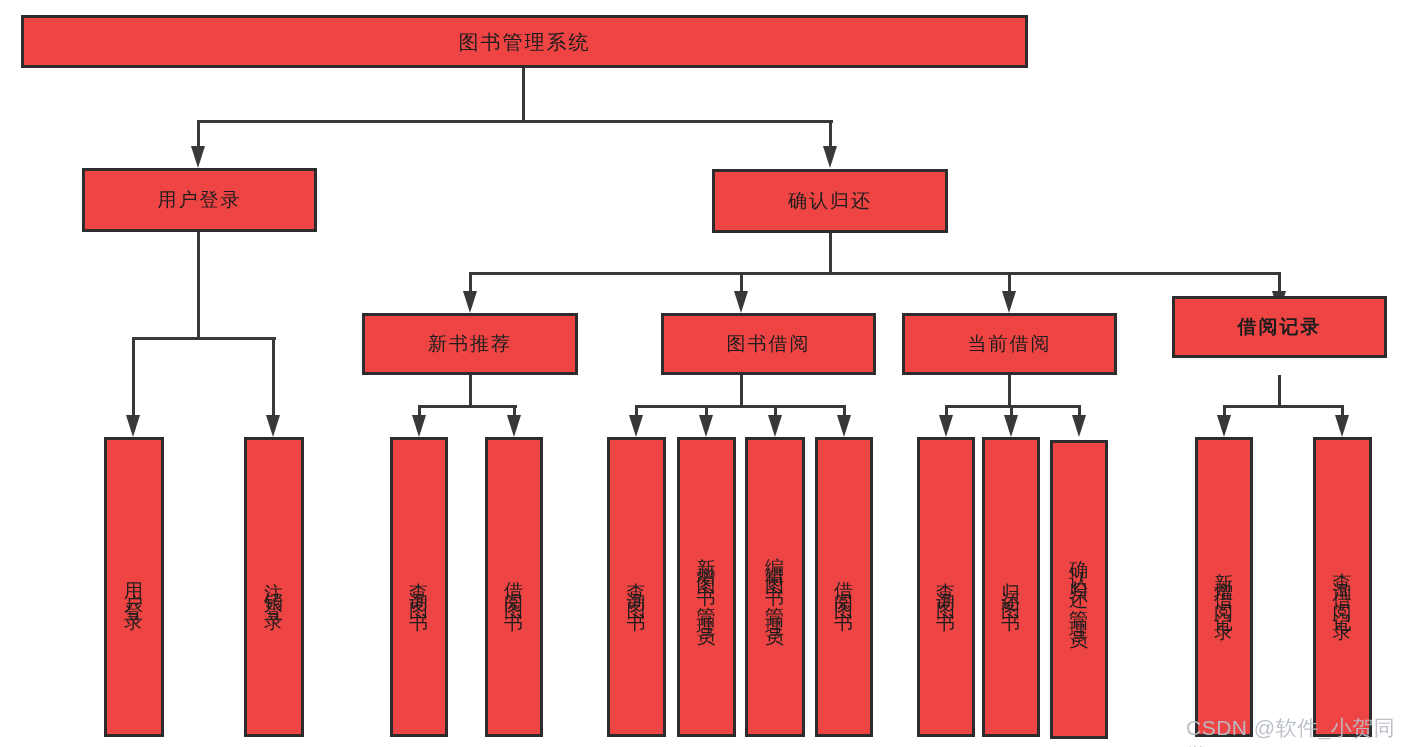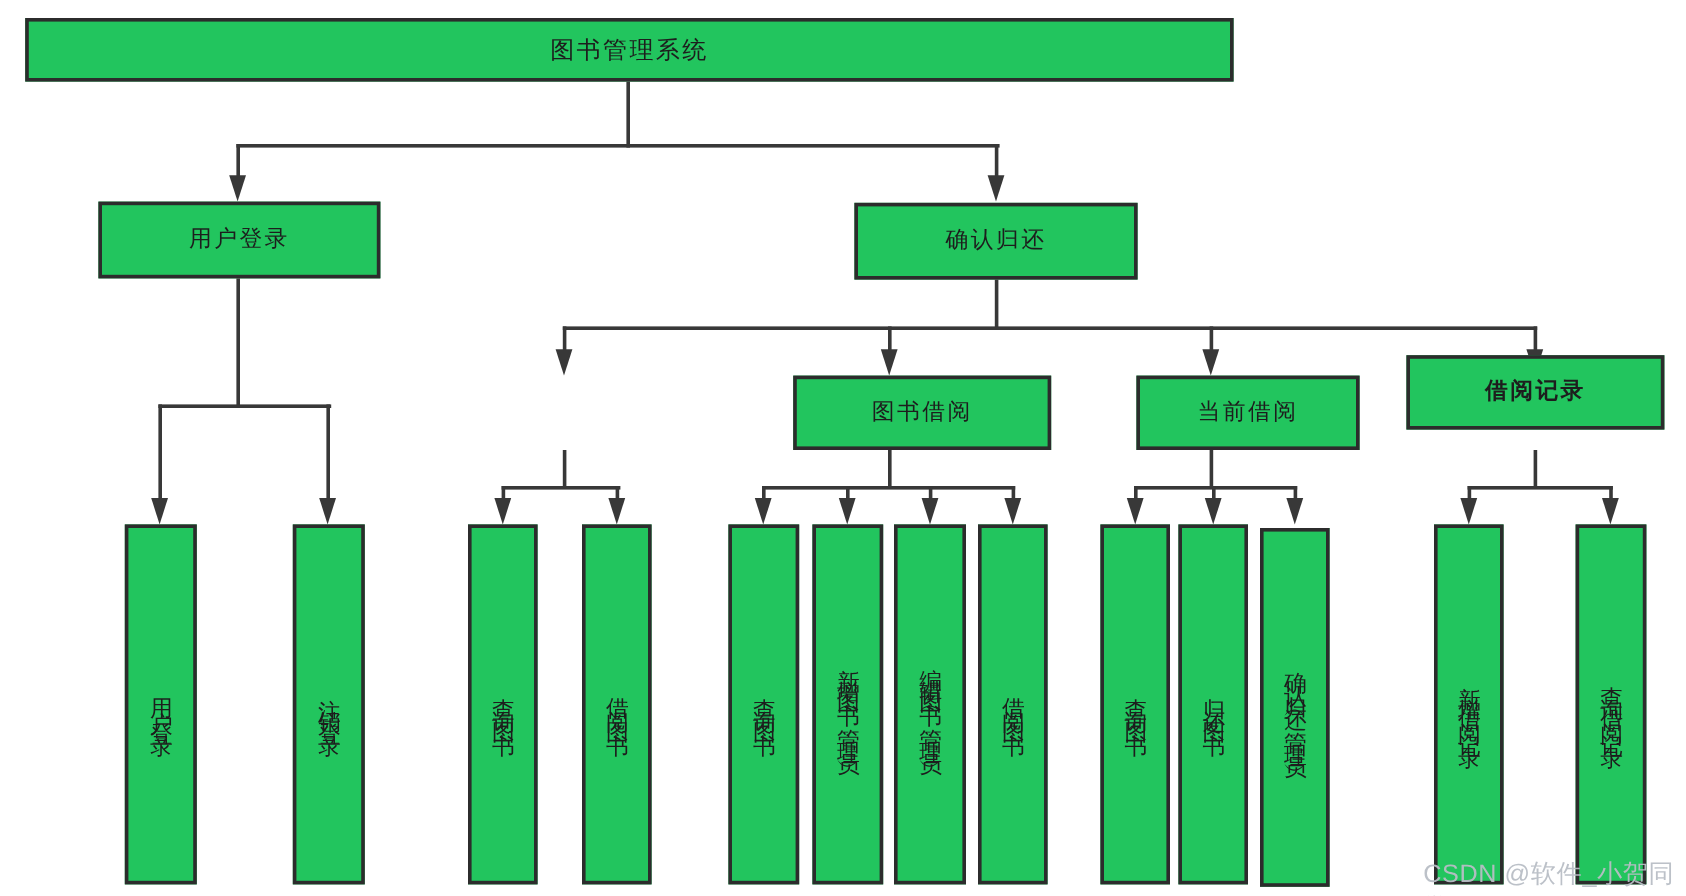--- a/index.html
+++ b/index.html
@@ -3,21 +3,21 @@
 <meta charset="utf-8">
 <style>
   html,body { margin:0; padding:0; background:#ffffff; }
   .canvas {
     position:relative; width:1405px; height:747px; background:#ffffff;
     font-family:"Liberation Sans","DejaVu Sans",sans-serif; color:#1d1d1d;
     overflow:hidden;
   }
   .box {
     position:absolute; box-sizing:border-box;
-    border:3px solid #2c2c2c; background:#22c55e;
+    border:3px solid #2c2c2c; background:#ef4444;
     display:flex; align-items:center; justify-content:center;
     font-size:19px; letter-spacing:2px; line-height:1.2;
     white-space:nowrap;
   }
   .box.root { font-size:20px; }
   .vbox {
     writing-mode:vertical-rl; text-orientation:mixed;
     letter-spacing:10px; font-size:19px; line-height:1;
     white-space:normal;
   }
@@ -61,22 +61,23 @@
   <div class="hl" style="left:469px;top:272px;width:812px;"></div>
   <div class="vl" style="left:469px;top:272px;height:21px;"></div>
   <div class="arr" style="left:463px;top:291px;"></div>
   <div class="vl" style="left:740px;top:272px;height:21px;"></div>
   <div class="arr" style="left:734px;top:291px;"></div>
   <div class="vl" style="left:1008px;top:272px;height:21px;"></div>
   <div class="arr" style="left:1002px;top:291px;"></div>
   <div class="vl" style="left:1278px;top:272px;height:21px;"></div>
   <div class="arr" style="left:1272px;top:291px;"></div>
 
+  <div class="box" style="left:362px;top:313px;width:216px;height:62px;">新书推荐</div>
   <div class="box" style="left:661px;top:313px;width:215px;height:62px;">图书借阅</div>
-  <div class="box" style="left:947px;top:313px;width:186px;height:62px;">当前借阅</div>
+  <div class="box" style="left:902px;top:313px;width:215px;height:62px;">当前借阅</div>
   <div class="box" style="left:1172px;top:296px;width:215px;height:62px;font-weight:bold;">借阅记录</div>
 
   <div class="vl" style="left:469px;top:375px;height:32px;"></div>
   <div class="hl" style="left:418px;top:405px;width:99px;"></div>
   <div class="vl" style="left:418px;top:405px;height:12px;"></div>
   <div class="arr" style="left:412px;top:415px;"></div>
   <div class="vl" style="left:513px;top:405px;height:12px;"></div>
   <div class="arr" style="left:507px;top:415px;"></div>
 
   <div class="vl" style="left:740px;top:375px;height:32px;"></div>

